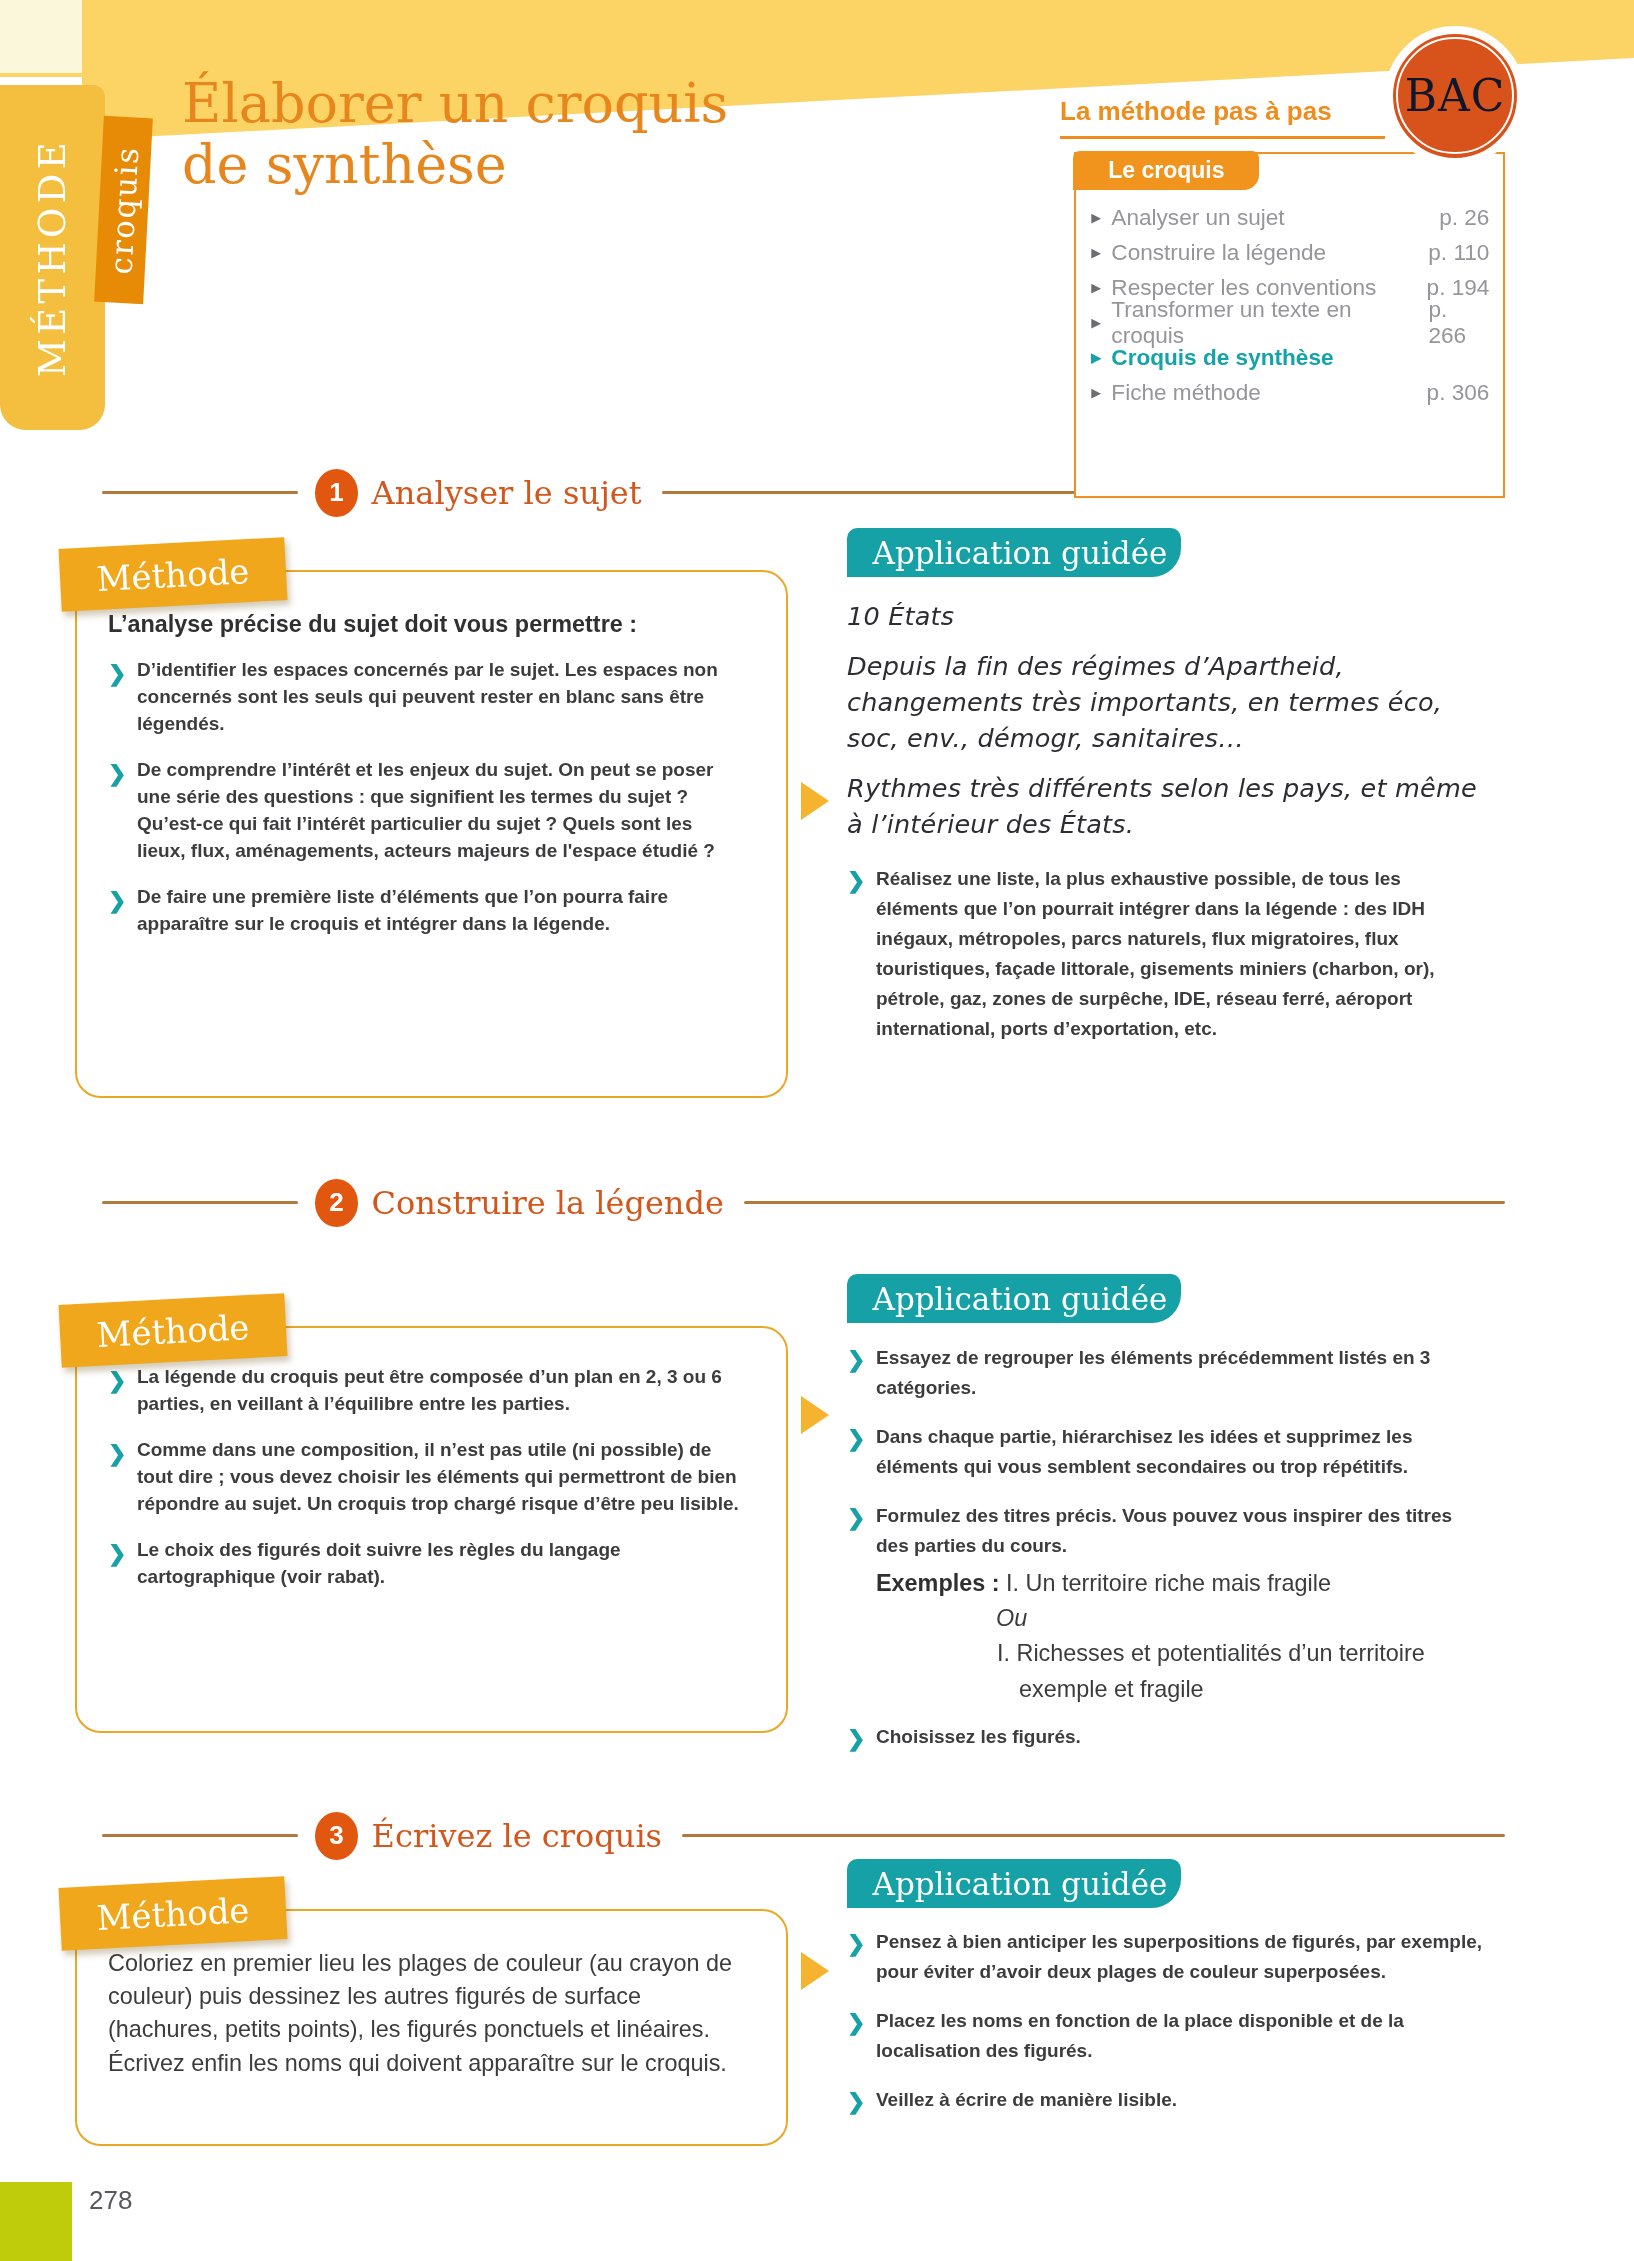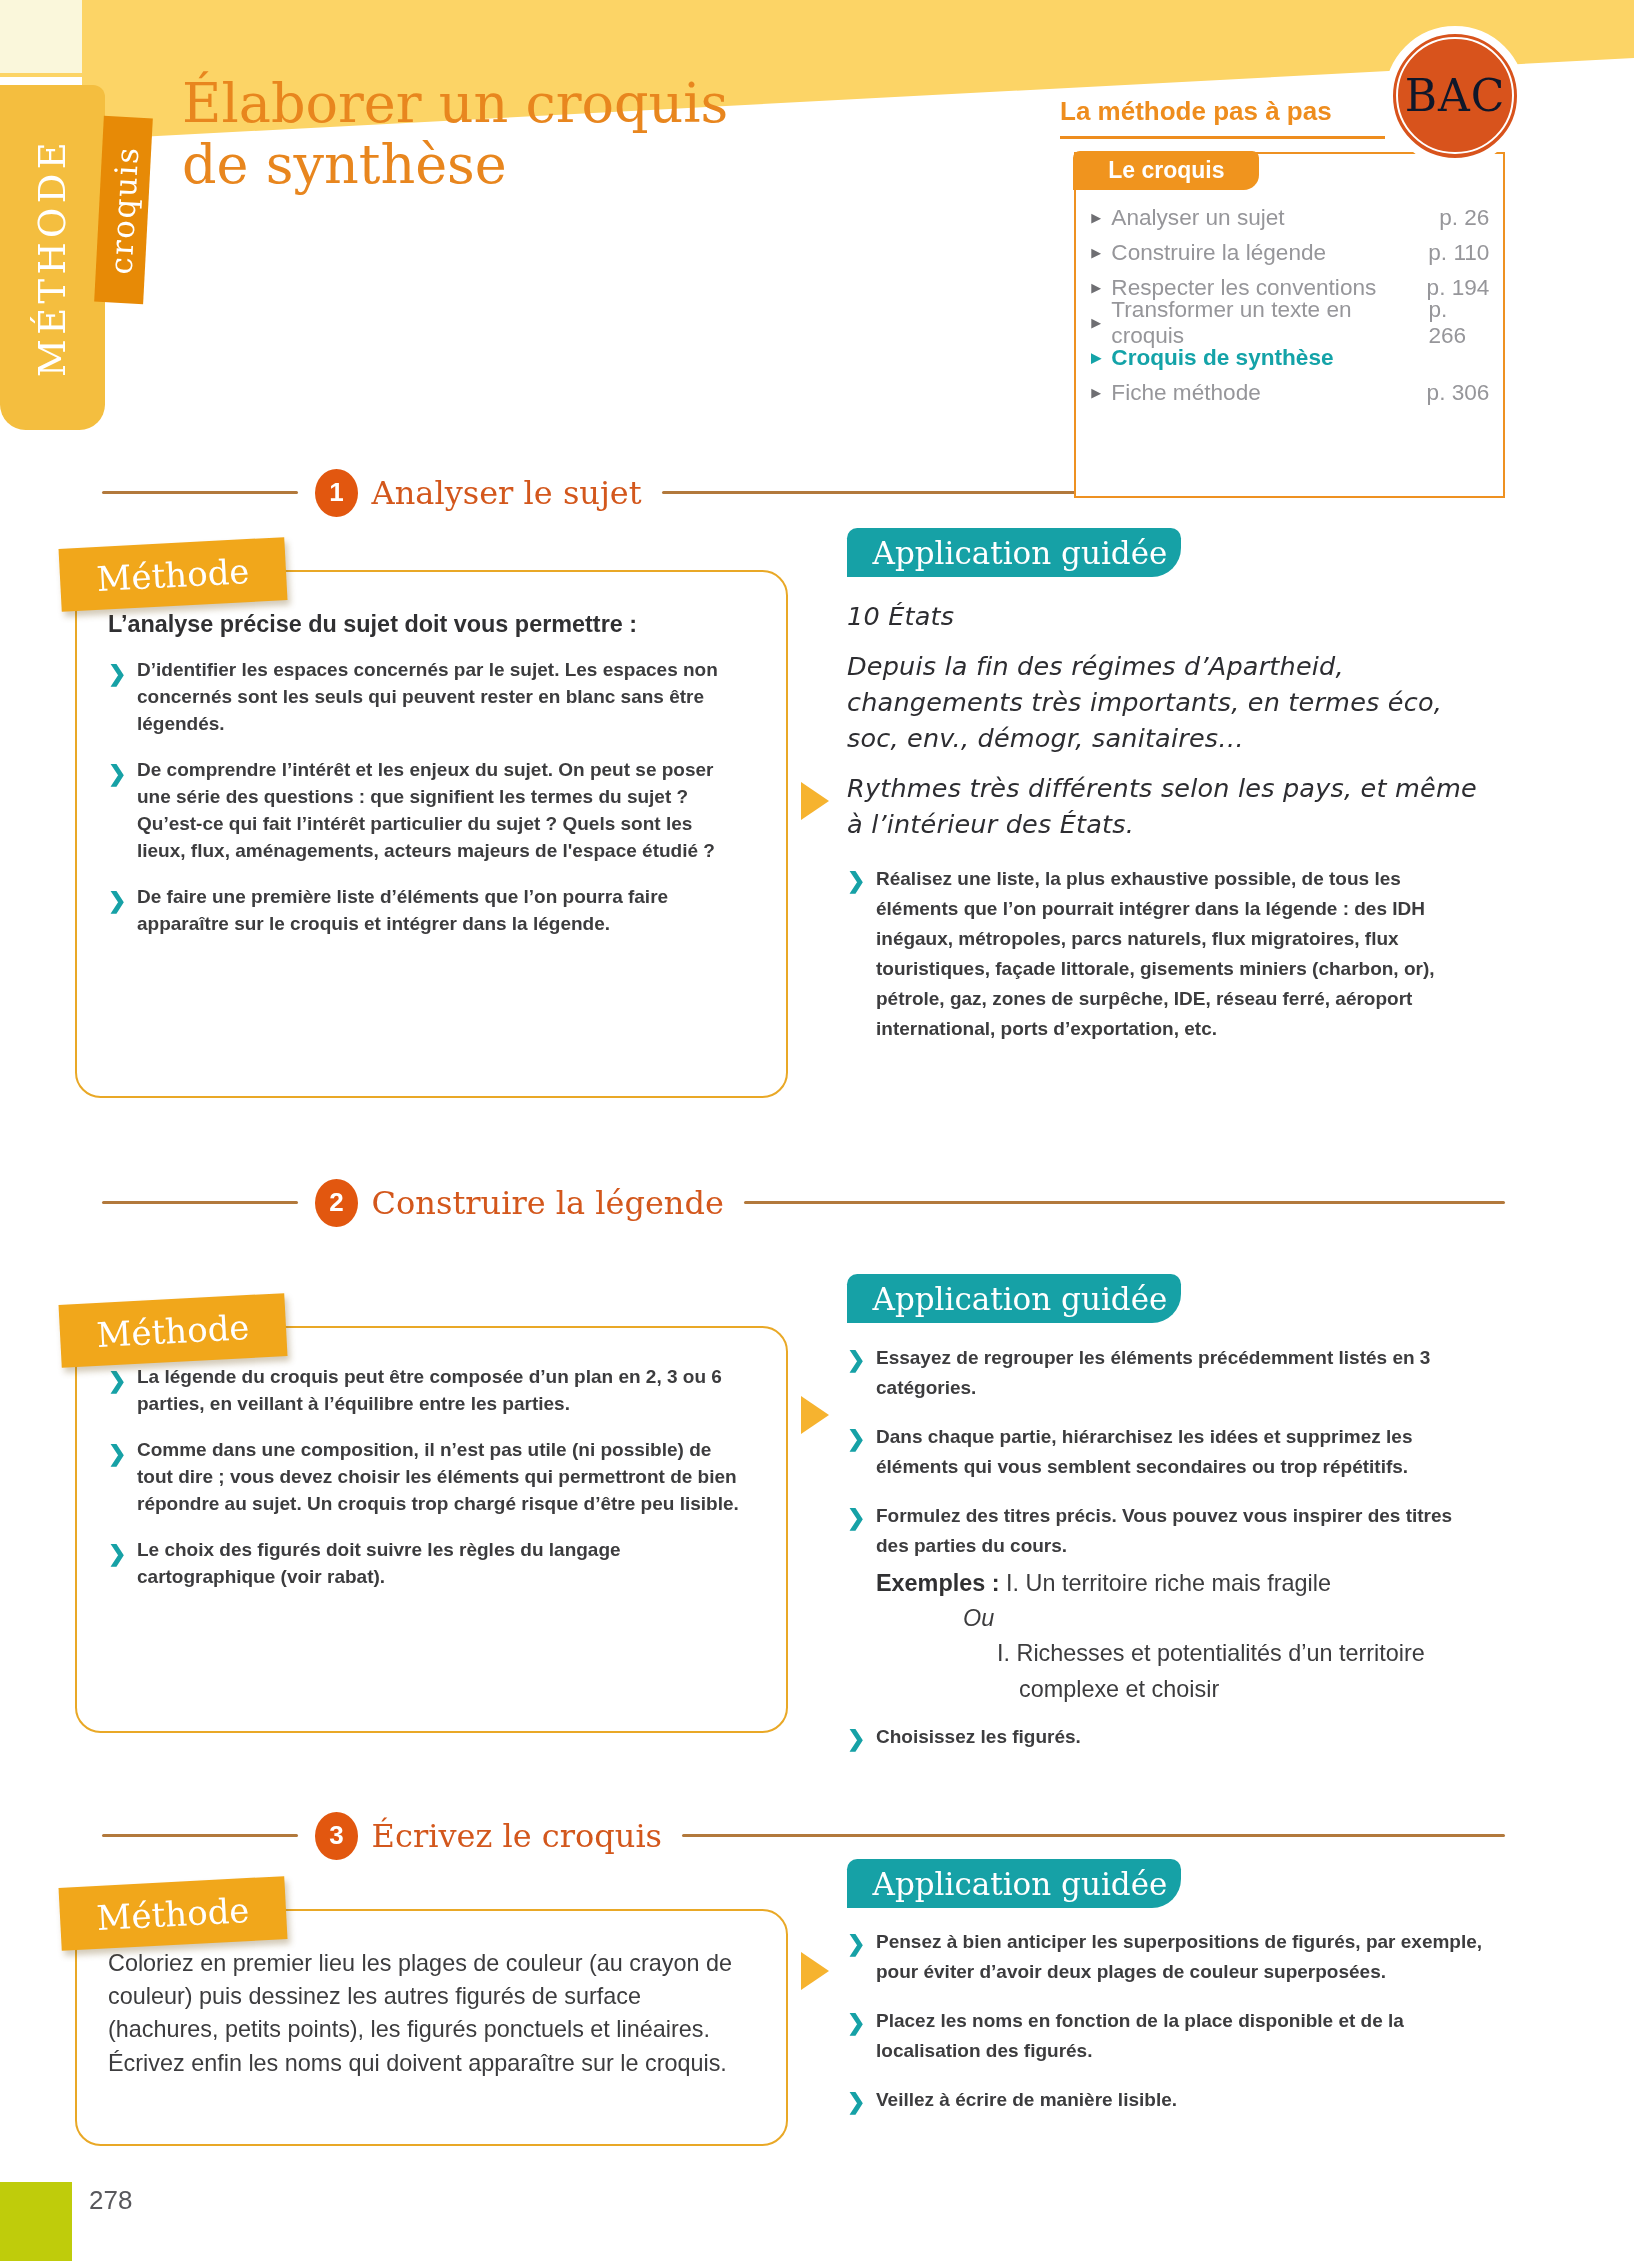--- a/index.html
+++ b/index.html
@@ -81,21 +81,21 @@
   .al1{top:528px;} .al2{top:1274px;} .al3{top:1859px;}
   .app{position:absolute;left:847px;width:637px;z-index:1;}
   .ac1{top:598px;} .ac2{top:1343px;} .ac3{top:1927px;}
 
   .hand{font-family:"DejaVu Sans",sans-serif;font-style:italic;font-size:25.5px;line-height:1.42;
         color:#2D2D31;margin-bottom:13.6px;letter-spacing:0.2px;}
   .hand.last{margin-bottom:22px;}
 
   .examples{margin:-3.4px 0 15.3px 29px;font-size:23.4px;line-height:1.5;color:#3C3C3E;}
   .examples b{color:#303032;}
-  .ex-or{margin-left:87px;font-style:italic;}
+  .ex-or{margin-left:120px;font-style:italic;}
   .ex-l2{margin-left:121px;}
   .ex-l3{margin-left:143px;}
 
   
   .arrow-y{position:absolute;left:801px;width:0;height:0;border-top:19.6px solid transparent;
            border-bottom:19.6px solid transparent;border-left:28px solid #F6B32F;z-index:4;}
   .ay1{top:782px;} .ay2{top:1396px;} .ay3{top:1952px;}
 
   
   .footer-green{position:absolute;left:0;top:2182px;width:72px;height:79px;background:#BFCC0B;}
@@ -238,21 +238,21 @@
       <span class="chev">❯</span>
       <span class="btxt">Formulez des titres précis. Vous pouvez vous inspirer des titres des parties du cours.</span>
     </div>
     <div class="examples">
       <div>
         <b>Exemples :</b>
         <span>I. Un territoire riche mais fragile</span>
       </div>
       <div class="ex-or">Ou</div>
       <div class="ex-l2">I. Richesses et potentialités d’un territoire</div>
-      <div class="ex-l3">complexe et choisir</div>
+      <div class="ex-l3">exemple et fragile</div>
     </div>
     <div class="bullet">
       <span class="chev">❯</span>
       <span class="btxt">Choisissez les figurés.</span>
     </div>
   </div>
 
   <div class="arrow-y ay2"></div>
 
   <div class="headline h3">

